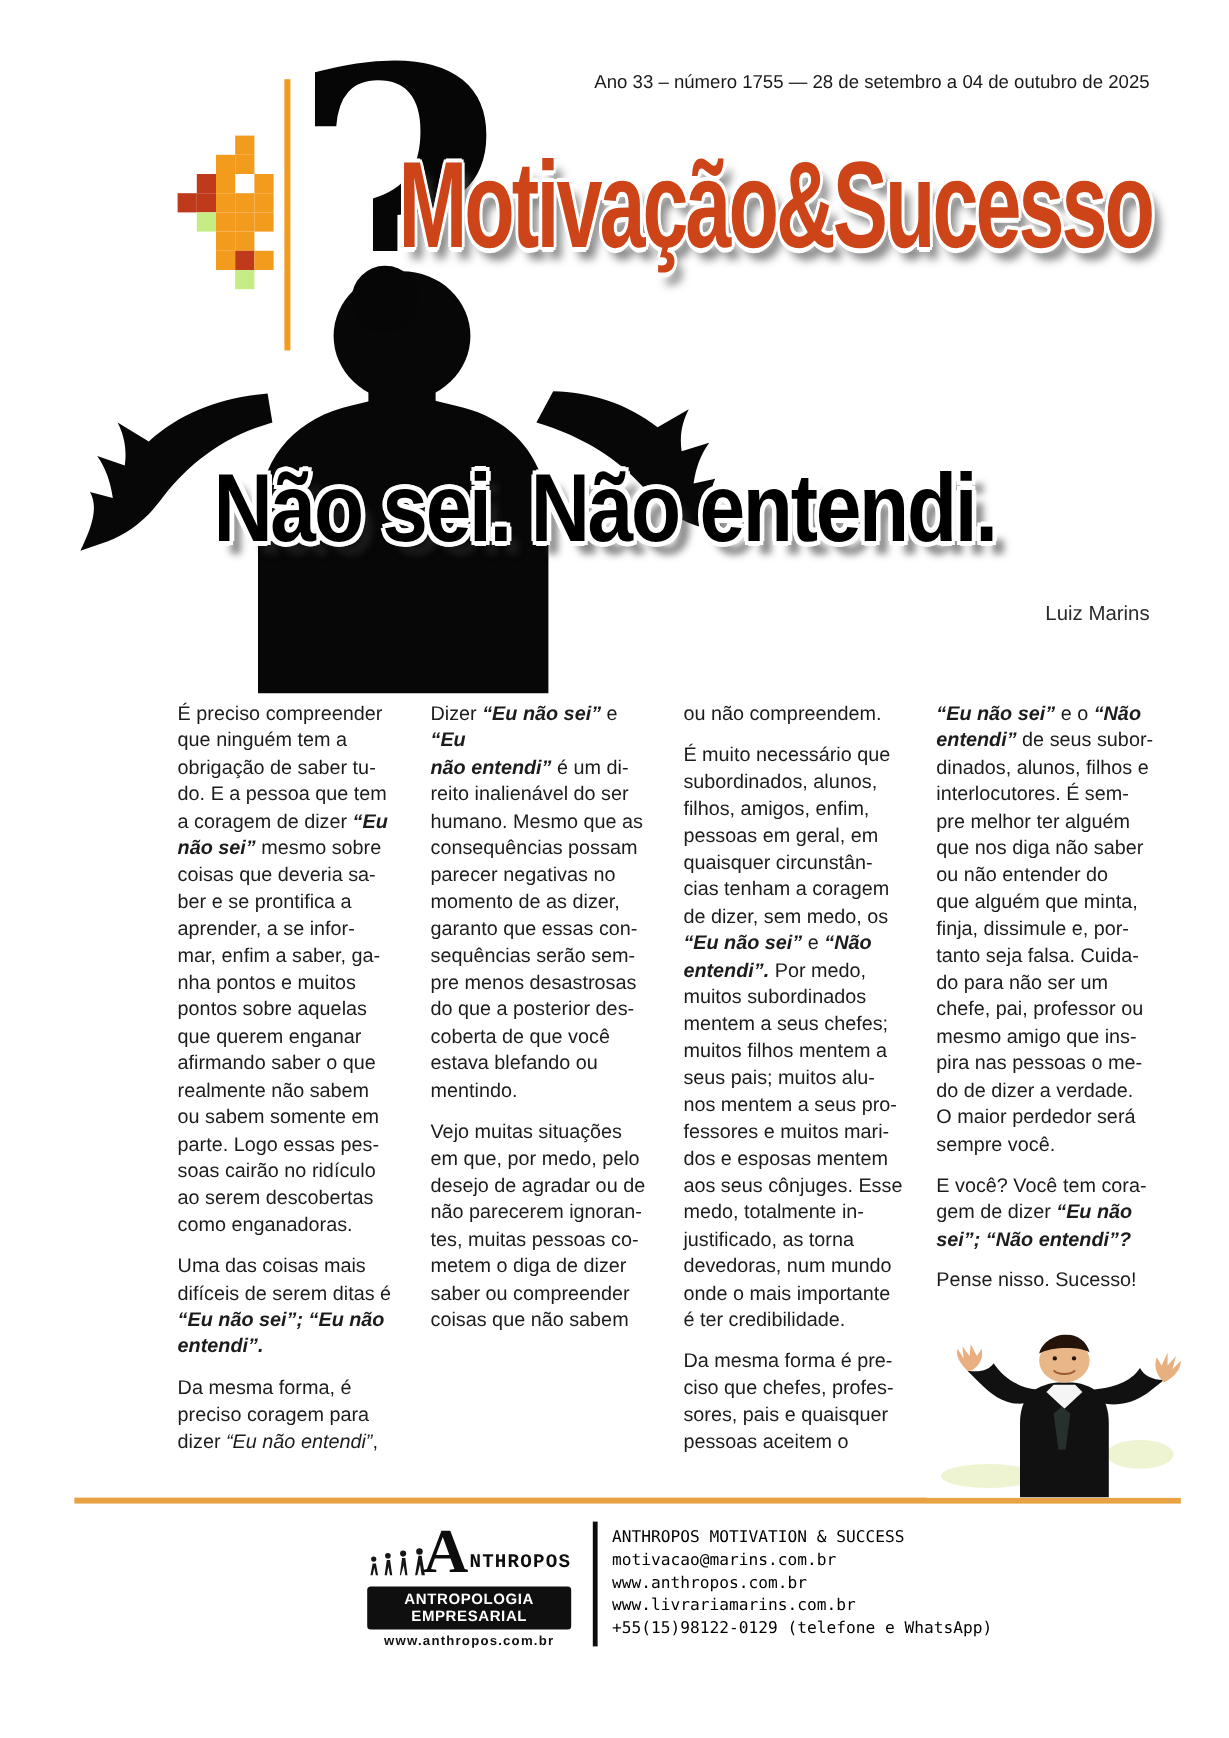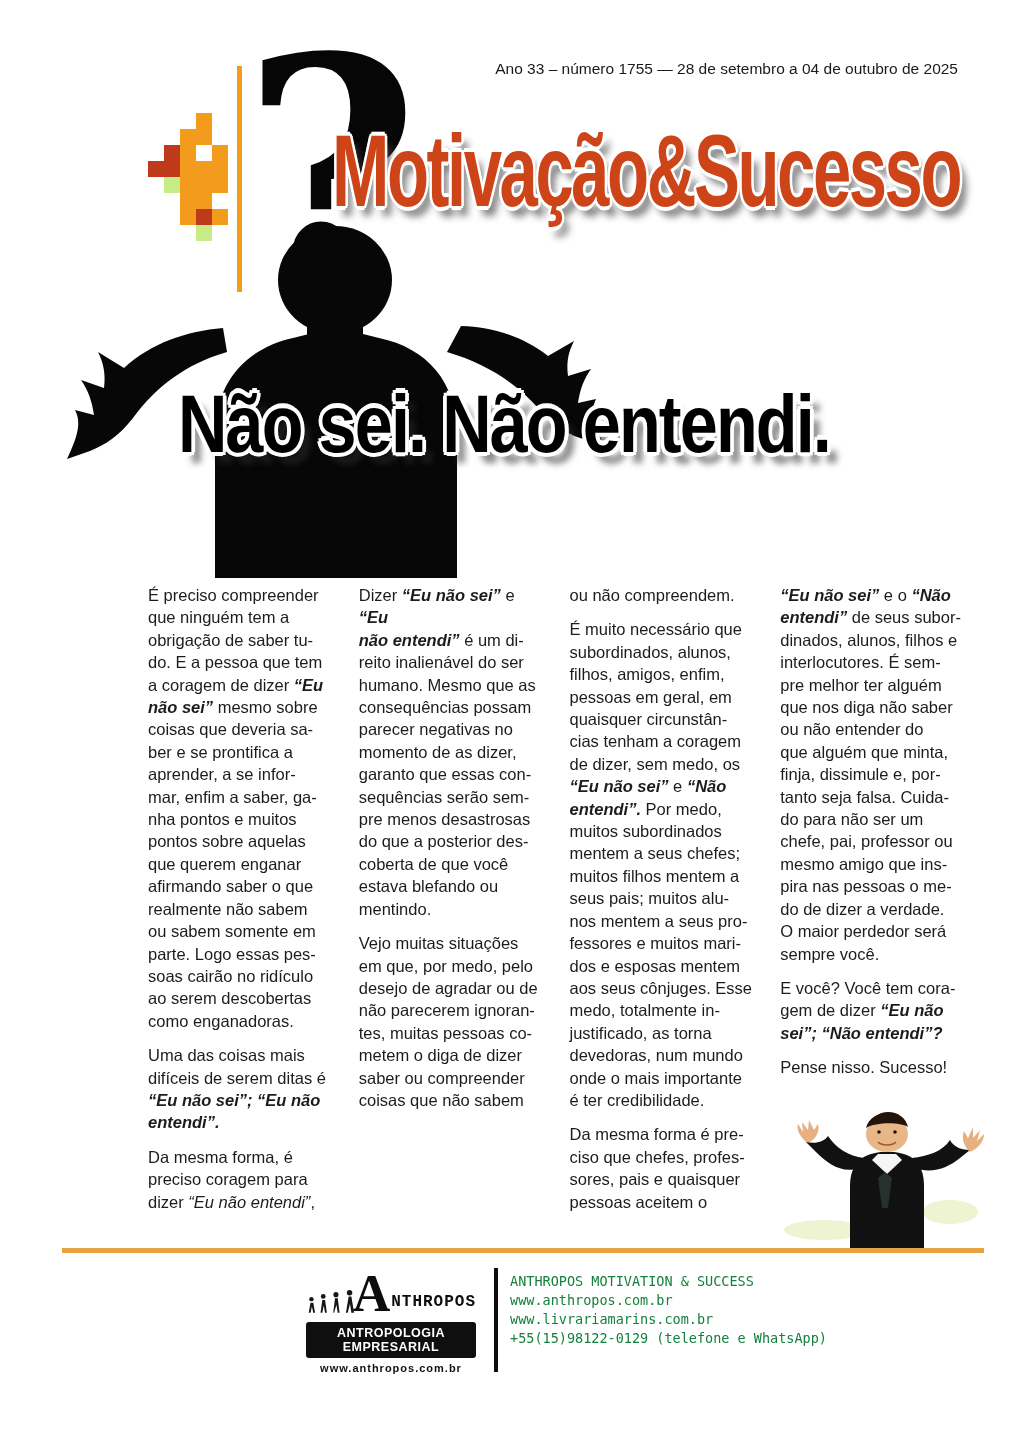--- a/index.html
+++ b/index.html
@@ -109,21 +109,21 @@
   .logo-url {
     margin-top:4px; text-align:center; font-size:11px; font-weight:bold;
     letter-spacing:1px; color:#111;
   }
   .footer-divider {
     width:4px; height:104px; background:#0d0d0d; margin:2px 12px 0 14px;
   }
   .footer-contact {
     padding-top:6px;
     font-family:"DejaVu Sans Mono", monospace;
-    font-size:13.5px; line-height:19px; color:#15803d; white-space:nowrap;
+    font-size:13.5px; line-height:19px; color:#000000; white-space:nowrap;
   }
 </style>
 </head>
 <body>
 
 <div class="page">
 
   <div class="issue-line">Ano 33 – número 1755 — 28 de setembro a 04 de outubro de 2025</div>
 
   <div class="mosaic">
@@ -188,20 +188,21 @@
         <rect x="252" y="92" width="56" height="34"></rect>
         <path d="M160,356 L160,212 C160,160 192,126 238,116 L262,110 L300,110 L324,116 C372,126 402,160 402,212 L402,356 Z"></path>
         <path d="M172,130 C130,142 100,166 78,196 C64,214 50,223 35,229 L12,237 C22,216 27,201 20,188 L39,193 C37,179 33,168 26,158 L49,166 C51,151 48,140 43,130 L69,146 C96,121 132,109 168,106 Z"></path>
         <path d="M392,130 C432,142 461,161 483,186 C496,201 510,211 525,216 L549,223 C539,203 535,189 541,177 L523,181 C525,167 529,157 536,147 L513,154 C511,139 514,129 519,119 L493,134 C466,113 436,105 406,104 Z"></path>
       </g>
     </svg>
   </div>
 
   <div class="headline"><span>Não sei. Não entendi.</span></div>
 
+  <div class="byline">Luiz Marins</div>
 
   <div class="columns">
     <div class="col">
         <p class="par"><span>É preciso compreender
 que ninguém tem a
 obrigação de saber tu-
 do. E a pessoa que tem
 a coragem de dizer </span><span class="bi">“Eu
 não sei”</span><span> mesmo sobre
 coisas que deveria sa-
@@ -343,19 +344,20 @@
         </svg>
         <div class="logo-a">A</div>
         <div class="logo-rest">NTHROPOS</div>
       </div>
       <div class="logo-bar">ANTROPOLOGIA EMPRESARIAL</div>
       <div class="logo-url">www.anthropos.com.br</div>
     </div>
     <div class="footer-divider"></div>
     <div class="footer-contact">
         <div class="contact-line">ANTHROPOS MOTIVATION &amp; SUCCESS</div>
+        <div class="contact-line">motivacao@marins.com.br</div>
         <div class="contact-line">www.anthropos.com.br</div>
         <div class="contact-line">www.livrariamarins.com.br</div>
         <div class="contact-line">+55(15)98122-0129 (telefone e WhatsApp)</div>
       </div>
   </div>
 
 </div>
 
 </body></html>

